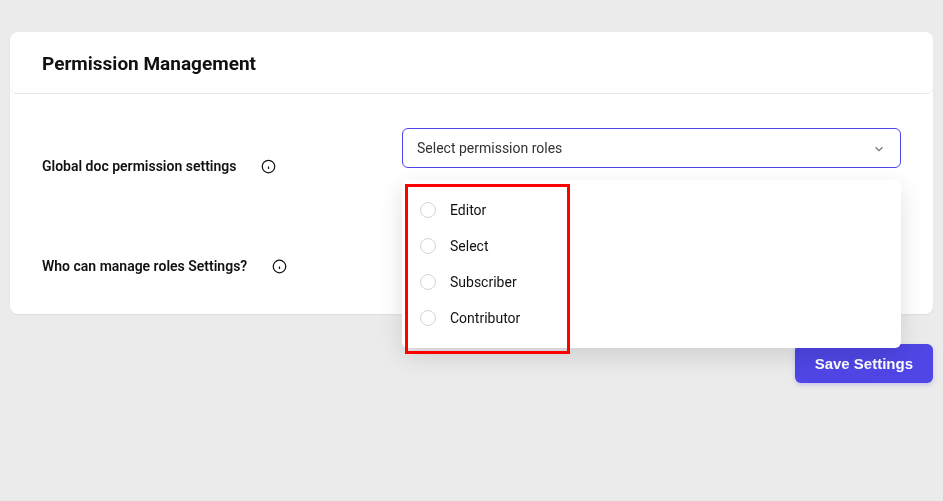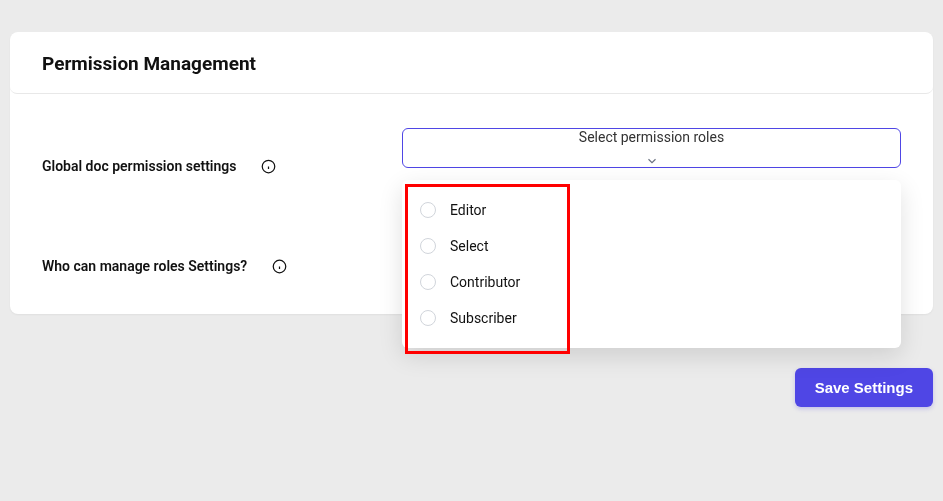--- a/index.html
+++ b/index.html
@@ -75,21 +75,20 @@
       width: 100%;
       height: 40px;
       border: 1.5px solid #4f46e5;
       border-radius: 6px;
       background: #fff;
       display: flex;
       align-items: center;
       justify-content: space-between;
       padding: 0 14px;
       cursor: pointer;
-      flex-direction: column;
     }
     .select-placeholder {
       font-size: 14px;
       color: #333;
     }
     .chevron-icon {
       width: 14px;
       height: 14px;
       color: #6b7280;
     }
@@ -129,21 +128,21 @@
       background: #fff;
       flex-shrink: 0;
     }
     .dropdown-item-label {
       font-size: 14px;
       color: #111;
     }
     .save-button-wrap {
       position: absolute;
       right: 10px;
-      top: 368px;
+      top: 344px;
     }
     .save-button {
       background: #4f46e5;
       color: #fff;
       border: none;
       border-radius: 6px;
       padding: 11px 20px;
       font-size: 15px;
       font-weight: 600;
       cursor: pointer;
@@ -186,25 +185,25 @@
           <div class="dropdown-item">
             <span class="radio-circle"></span>
             <span class="dropdown-item-label">Editor</span>
           </div>
           <div class="dropdown-item">
             <span class="radio-circle"></span>
             <span class="dropdown-item-label">Select</span>
           </div>
           <div class="dropdown-item">
             <span class="radio-circle"></span>
+            <span class="dropdown-item-label">Subscriber</span>
+          </div>
+          <div class="dropdown-item">
+            <span class="radio-circle"></span>
             <span class="dropdown-item-label">Contributor</span>
-          </div>
-          <div class="dropdown-item">
-            <span class="radio-circle"></span>
-            <span class="dropdown-item-label">Subscriber</span>
           </div>
         </div>
       </div>
     </div>
 
     <div class="form-row">
       <div class="form-label-col">
         <span class="form-label">Who can manage roles Settings?</span>
         <span class="info-icon">
           <svg viewBox="0 0 24 24" fill="none" stroke="currentColor" stroke-width="2">

